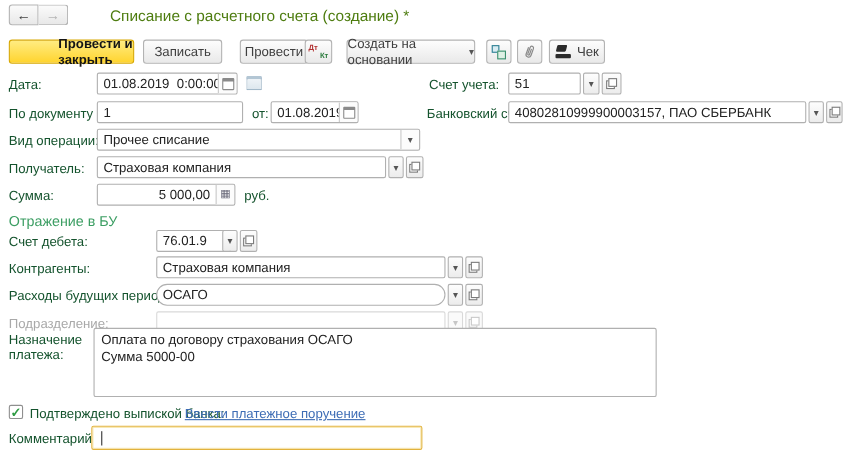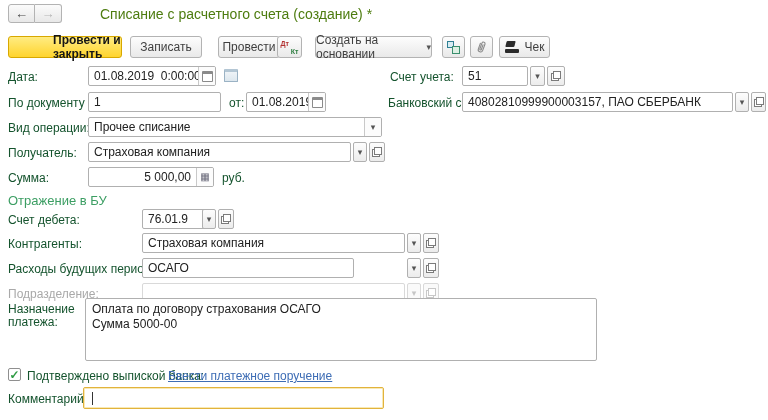--- a/index.html
+++ b/index.html
@@ -202,21 +202,21 @@
     <span class="ftext">Страховая компания</span>
   </div>
   <div class="sbtn" style="left:407px;top:233px;width:14px;">
       <span class="dd-glyph">▾</span>
     </div>
   <div class="sbtn" style="left:423px;top:233px;width:16px;">
       <span class="ico-open"></span>
     </div>
 
   <div class="lbl" style="left:8px;top:262px;">Расходы будущих периодов:</div>
-  <div class="field" style="left:142px;top:258px;width:212px;">
+  <div class="field" style="left:142px;top:258px;width:263px;border-radius:10px;">
     <span class="ftext">ОСАГО</span>
   </div>
   <div class="sbtn" style="left:407px;top:258px;width:14px;">
       <span class="dd-glyph">▾</span>
     </div>
   <div class="sbtn" style="left:423px;top:258px;width:16px;">
       <span class="ico-open"></span>
     </div>
 
   <div class="lbl dis" style="left:8px;top:287px;">Подразделение:</div>

